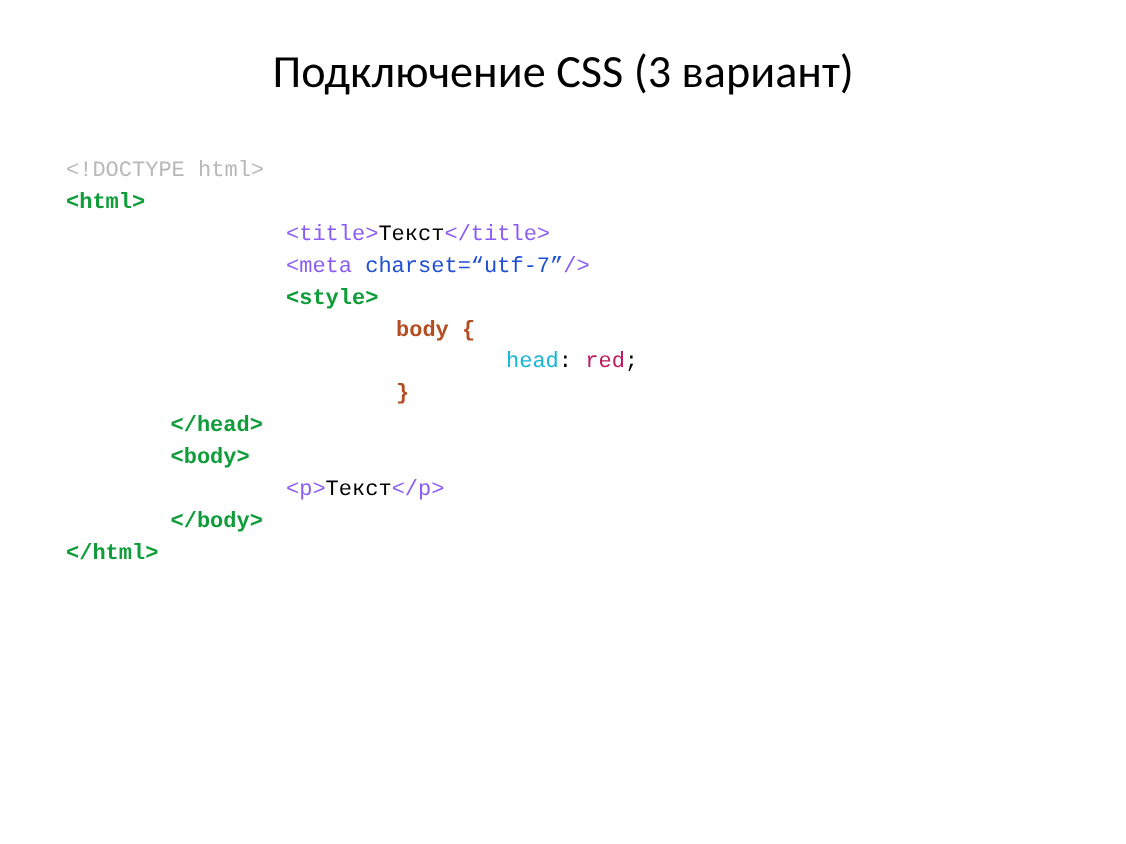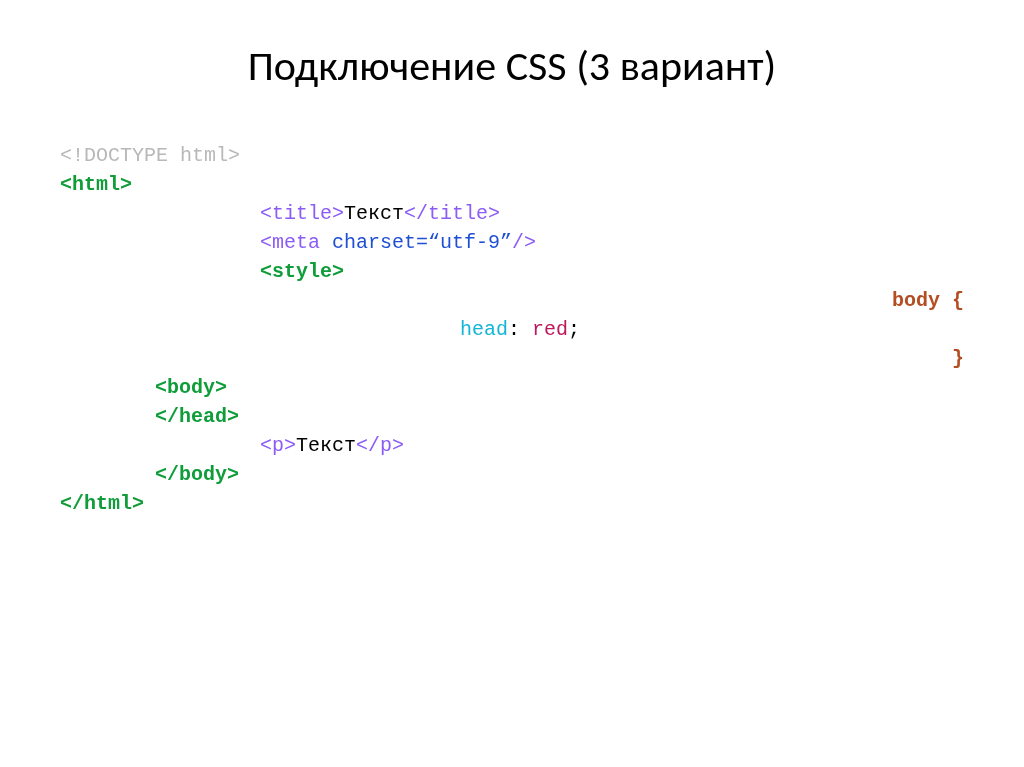--- a/index.html
+++ b/index.html
@@ -24,21 +24,21 @@
     margin-top: 10px;
   }
   .code {
     font-size: 20px;
     line-height: 1.45;
     font-family: Liberation Mono, monospace;
     margin-top: 19px;
   }
   .i1 { padding-left: 95px; }
   .i2 { padding-left: 200px; }
-  .i3 { padding-left: 300px; text-align: right; }
+  .i3 { padding-left: 300px; }
   .i4 { padding-left: 400px; }
   .gray { color: #b8b8b8; }
   .green { color: #8b5cf6; }
   .green-bold { color: #0f9d3a; font-weight: bold; }
   .black { color: #000; }
   .blue { color: #1f4fd4; }
   .brown { color: #b54d22; font-weight: bold; }
   .cyan { color: #14b5d6; }
   .red { color: #be185d; }
 </style>
@@ -52,39 +52,39 @@
     <div>
       <span class="gray">&lt;!DOCTYPE html&gt;</span>
     </div>
     <div>
       <span class="green-bold">&lt;html&gt;</span>
     </div>
     <div class="i2">
       <span class="green">&lt;title&gt;</span><span class="black">Текст</span><span class="green">&lt;/title&gt;</span>
     </div>
     <div class="i2">
-      <span class="green">&lt;meta </span><span class="blue">charset=“utf-9”</span><span class="green">/&gt;</span>
+      <span class="green">&lt;meta </span><span class="blue">charset=“utf-7”</span><span class="green">/&gt;</span>
     </div>
     <div class="i2">
       <span class="green-bold">&lt;style&gt;</span>
     </div>
     <div class="i3">
       <span class="brown">body {</span>
     </div>
     <div class="i4">
       <span class="cyan">head</span><span class="black">: </span><span class="red">red</span><span class="black">;</span>
     </div>
     <div class="i3">
       <span class="brown">}</span>
     </div>
     <div class="i1">
-      <span class="green-bold">&lt;body&gt;</span>
+      <span class="green-bold">&lt;/head&gt;</span>
     </div>
     <div class="i1">
-      <span class="green-bold">&lt;/head&gt;</span>
+      <span class="green-bold">&lt;body&gt;</span>
     </div>
     <div class="i2">
       <span class="green">&lt;p&gt;</span><span class="black">Текст</span><span class="green">&lt;/p&gt;</span>
     </div>
     <div class="i1">
       <span class="green-bold">&lt;/body&gt;</span>
     </div>
     <div>
       <span class="green-bold">&lt;/html&gt;</span>
     </div>

